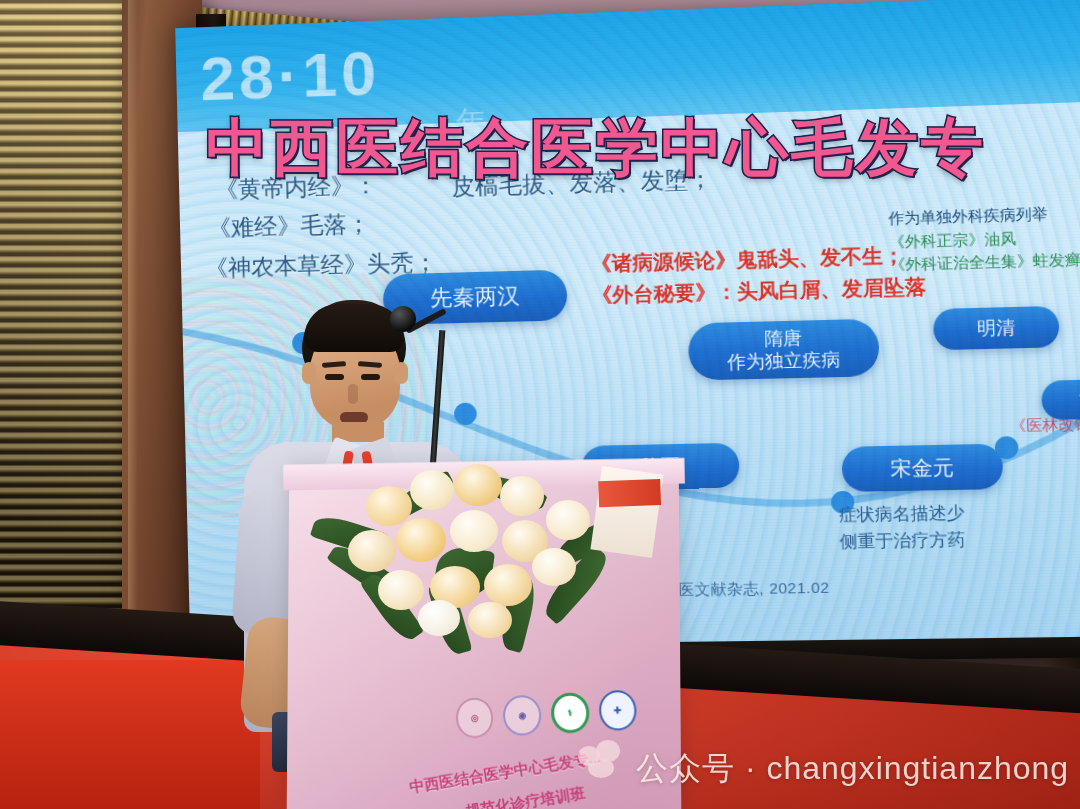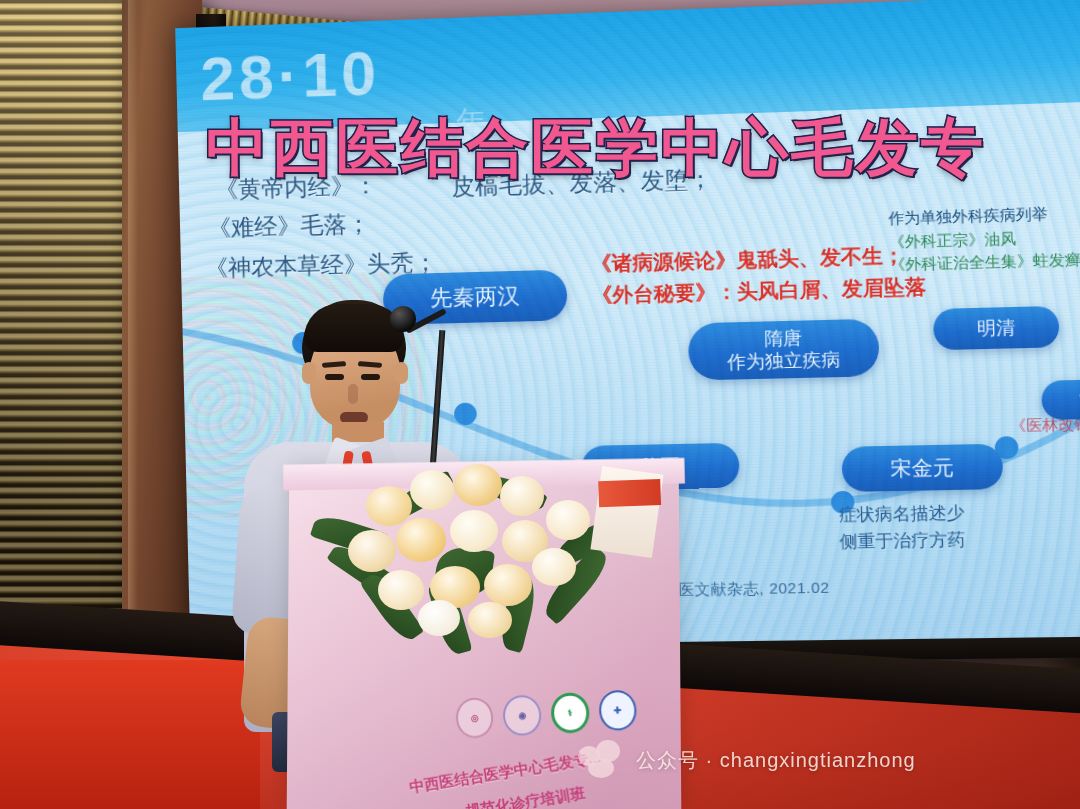--- a/index.html
+++ b/index.html
@@ -421,21 +421,21 @@
   }
   .gift-band{
     position:absolute; left:0; top:10px; width:62px; height:26px;
     background:linear-gradient(90deg,#e8593c,#d23b24);
     transform:rotate(-10deg);
   }
 
   
   .watermark{
     position:absolute; left:636px; top:747px; z-index:60;
-    font-size:20px; color:rgba(255,235,230,.88);
+    font-size:32px; color:rgba(255,235,230,.88);
     letter-spacing:1px;
     text-shadow:0 1px 4px rgba(0,0,0,.25);
     white-space:nowrap;
     font-family:"Liberation Sans", sans-serif;
   }
   .wm-mark{
     position:absolute; left:576px; top:736px; z-index:60;
     width:62px; height:46px; opacity:.65;
   }
   .wm-blob{

